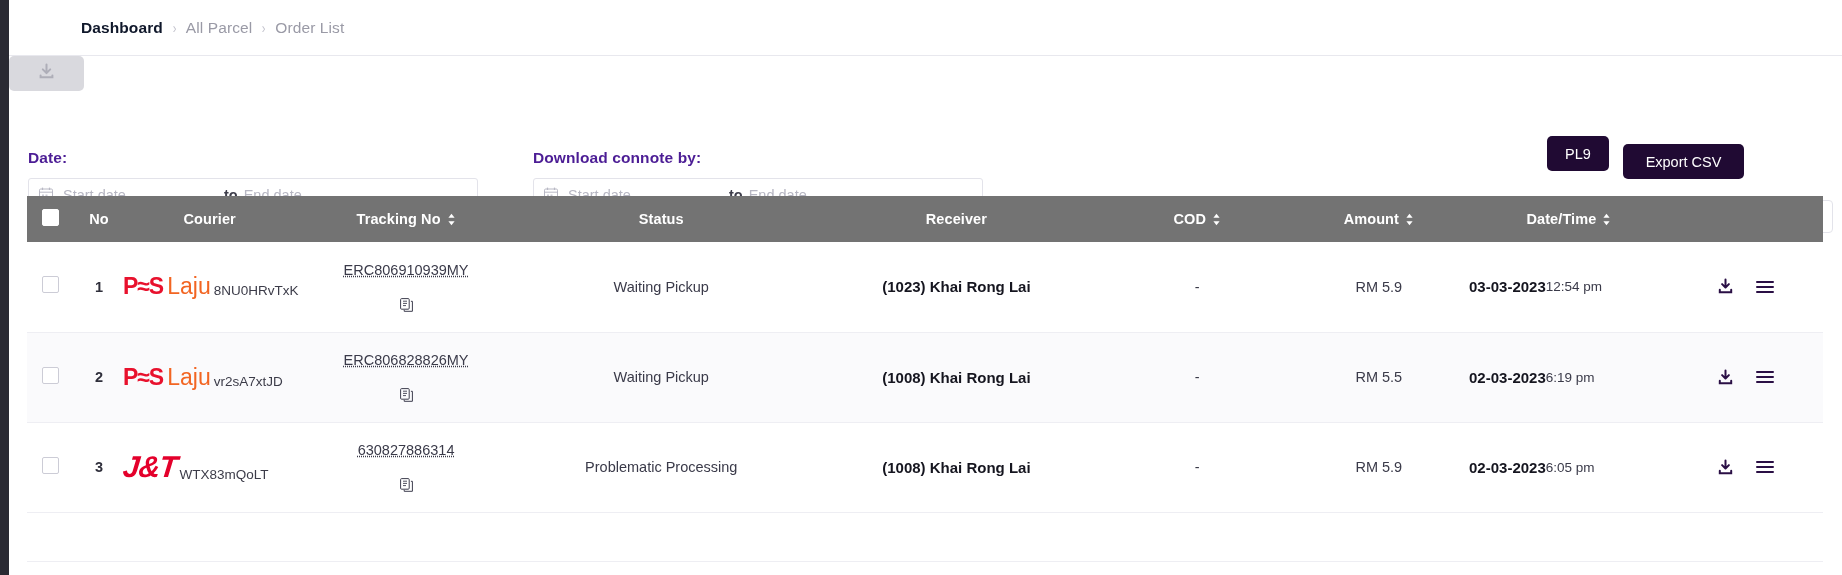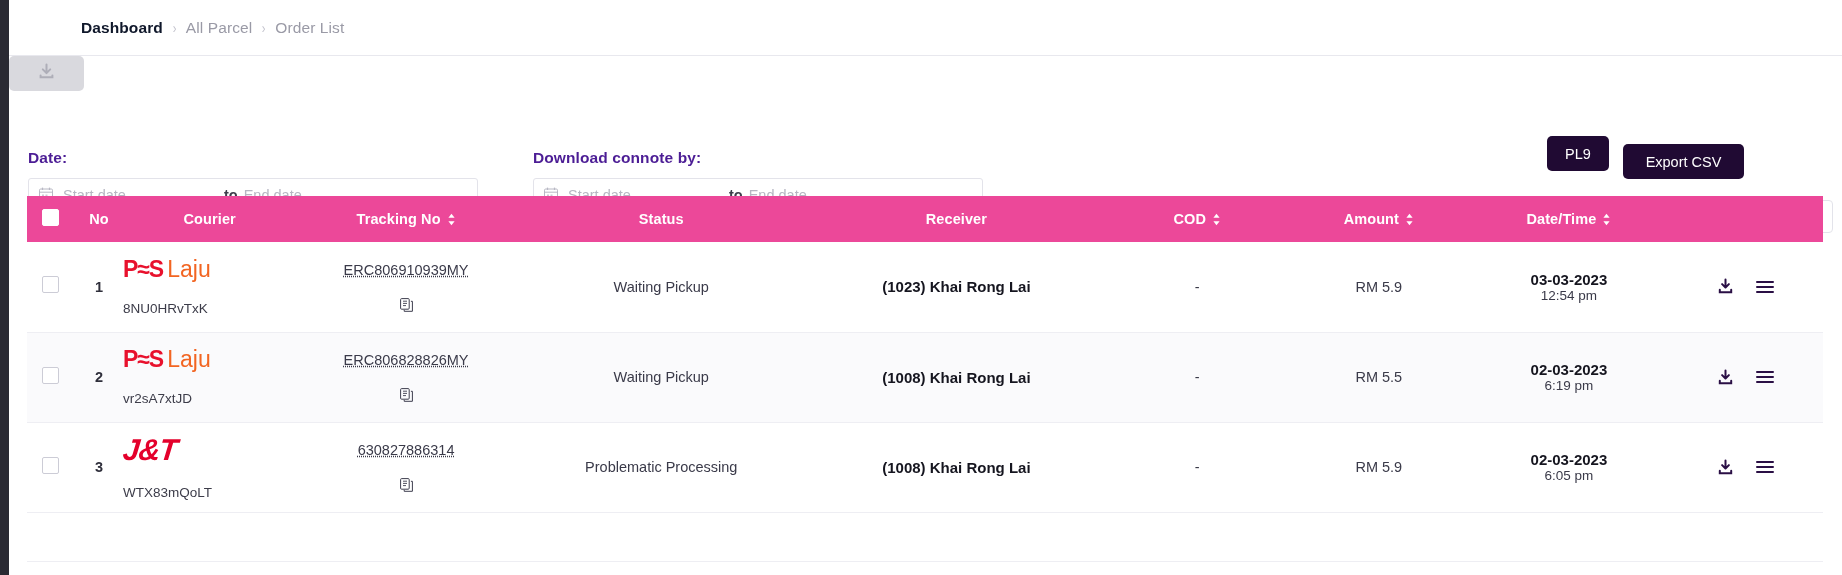--- a/index.html
+++ b/index.html
@@ -103,21 +103,21 @@
   .search-btn {
     position:absolute; left:1767px; top:144px; width:57px; height:33px;
     background:#fff; border:1px solid #e3e3ea; border-radius:0 4px 4px 0;
     display:flex; align-items:center; justify-content:center; cursor:pointer;
   }
 
   
   .table-wrap { position:absolute; left:27px; top:196px; width:1796px; }
   table { width:100%; border-collapse:collapse; table-layout:fixed; }
   thead th {
-    background:#ec4899; color:#fff; height:46px;
+    background:#737373; color:#fff; height:46px;
     font-size:14.5px; font-weight:bold; letter-spacing:.1px;
     vertical-align:middle; padding:0;
   }
   .th-inner { display:flex; align-items:center; justify-content:center; gap:6px; }
   .sort-ico { display:inline-block; line-height:0; }
 
   .col-check { width:42px; }
   .col-no { width:42px; }
   .col-courier { width:152px; }
   .col-track { width:192px; }
@@ -135,21 +135,21 @@
   .chk {
     width:17px; height:17px; border:1px solid #ccccd6; border-radius:2px;
     background:#fff; display:inline-block; cursor:pointer;
   }
   .chk-head {
     width:17px; height:17px; background:#fff; border:1px solid #fff;
     border-radius:2px; display:inline-block; cursor:pointer;
   }
   .no-cell { font-size:14.5px; color:#2f2f3b; font-weight:bold; }
 
-  .courier-cell { display:flex; flex-direction:column; align-items:flex-start; gap:20px; }
+  .courier-cell { display:flex; flex-direction:row; align-items:flex-end; gap:3px; }
   .courier-code { font-size:13.5px; color:#3c3c49; }
 
   
   .poslaju { display:flex; align-items:center; font-size:23px; font-weight:bold; line-height:1; }
   .poslaju .pos { color:#e8112d; letter-spacing:-1px; font-style:normal; }
   .poslaju .laju { color:#f26522; margin-left:4px; font-weight:normal; }
   
   .jnt {
     font-size:30px; font-weight:bold; color:#e4002b; font-style:italic;
     letter-spacing:-1px; line-height:1; transform:skewX(-6deg);
@@ -160,21 +160,21 @@
     font-size:14.5px; color:#3a3a49; text-decoration:underline;
     text-decoration-style:dotted; cursor:pointer;
   }
   .copy-btn { cursor:pointer; line-height:0; }
 
   .status-cell { font-size:14.5px; color:#3a3a49; }
   .recv-cell { font-size:15px; color:#15151f; font-weight:bold; }
   .cod-cell { font-size:14.5px; color:#3a3a49; }
   .amt-cell { font-size:14.5px; color:#3a3a49; }
 
-  .dt-cell { display:flex; flex-direction:column; align-items:center; }
+  .dt-cell { display:flex; flex-direction:row; align-items:center; }
   .dt-date { font-size:15px; color:#15151f; font-weight:bold; }
   .dt-time { font-size:13.5px; color:#3a3a49; }
 
   .act-cell { display:flex; align-items:center; justify-content:center; gap:22px; }
   .act-btn { cursor:pointer; line-height:0; }
 
   .bottom-fade {
     position:absolute; left:27px; top:561px; width:1796px; height:14px;
     background:#fff; border-top:1px solid #eeeef3;
   }

